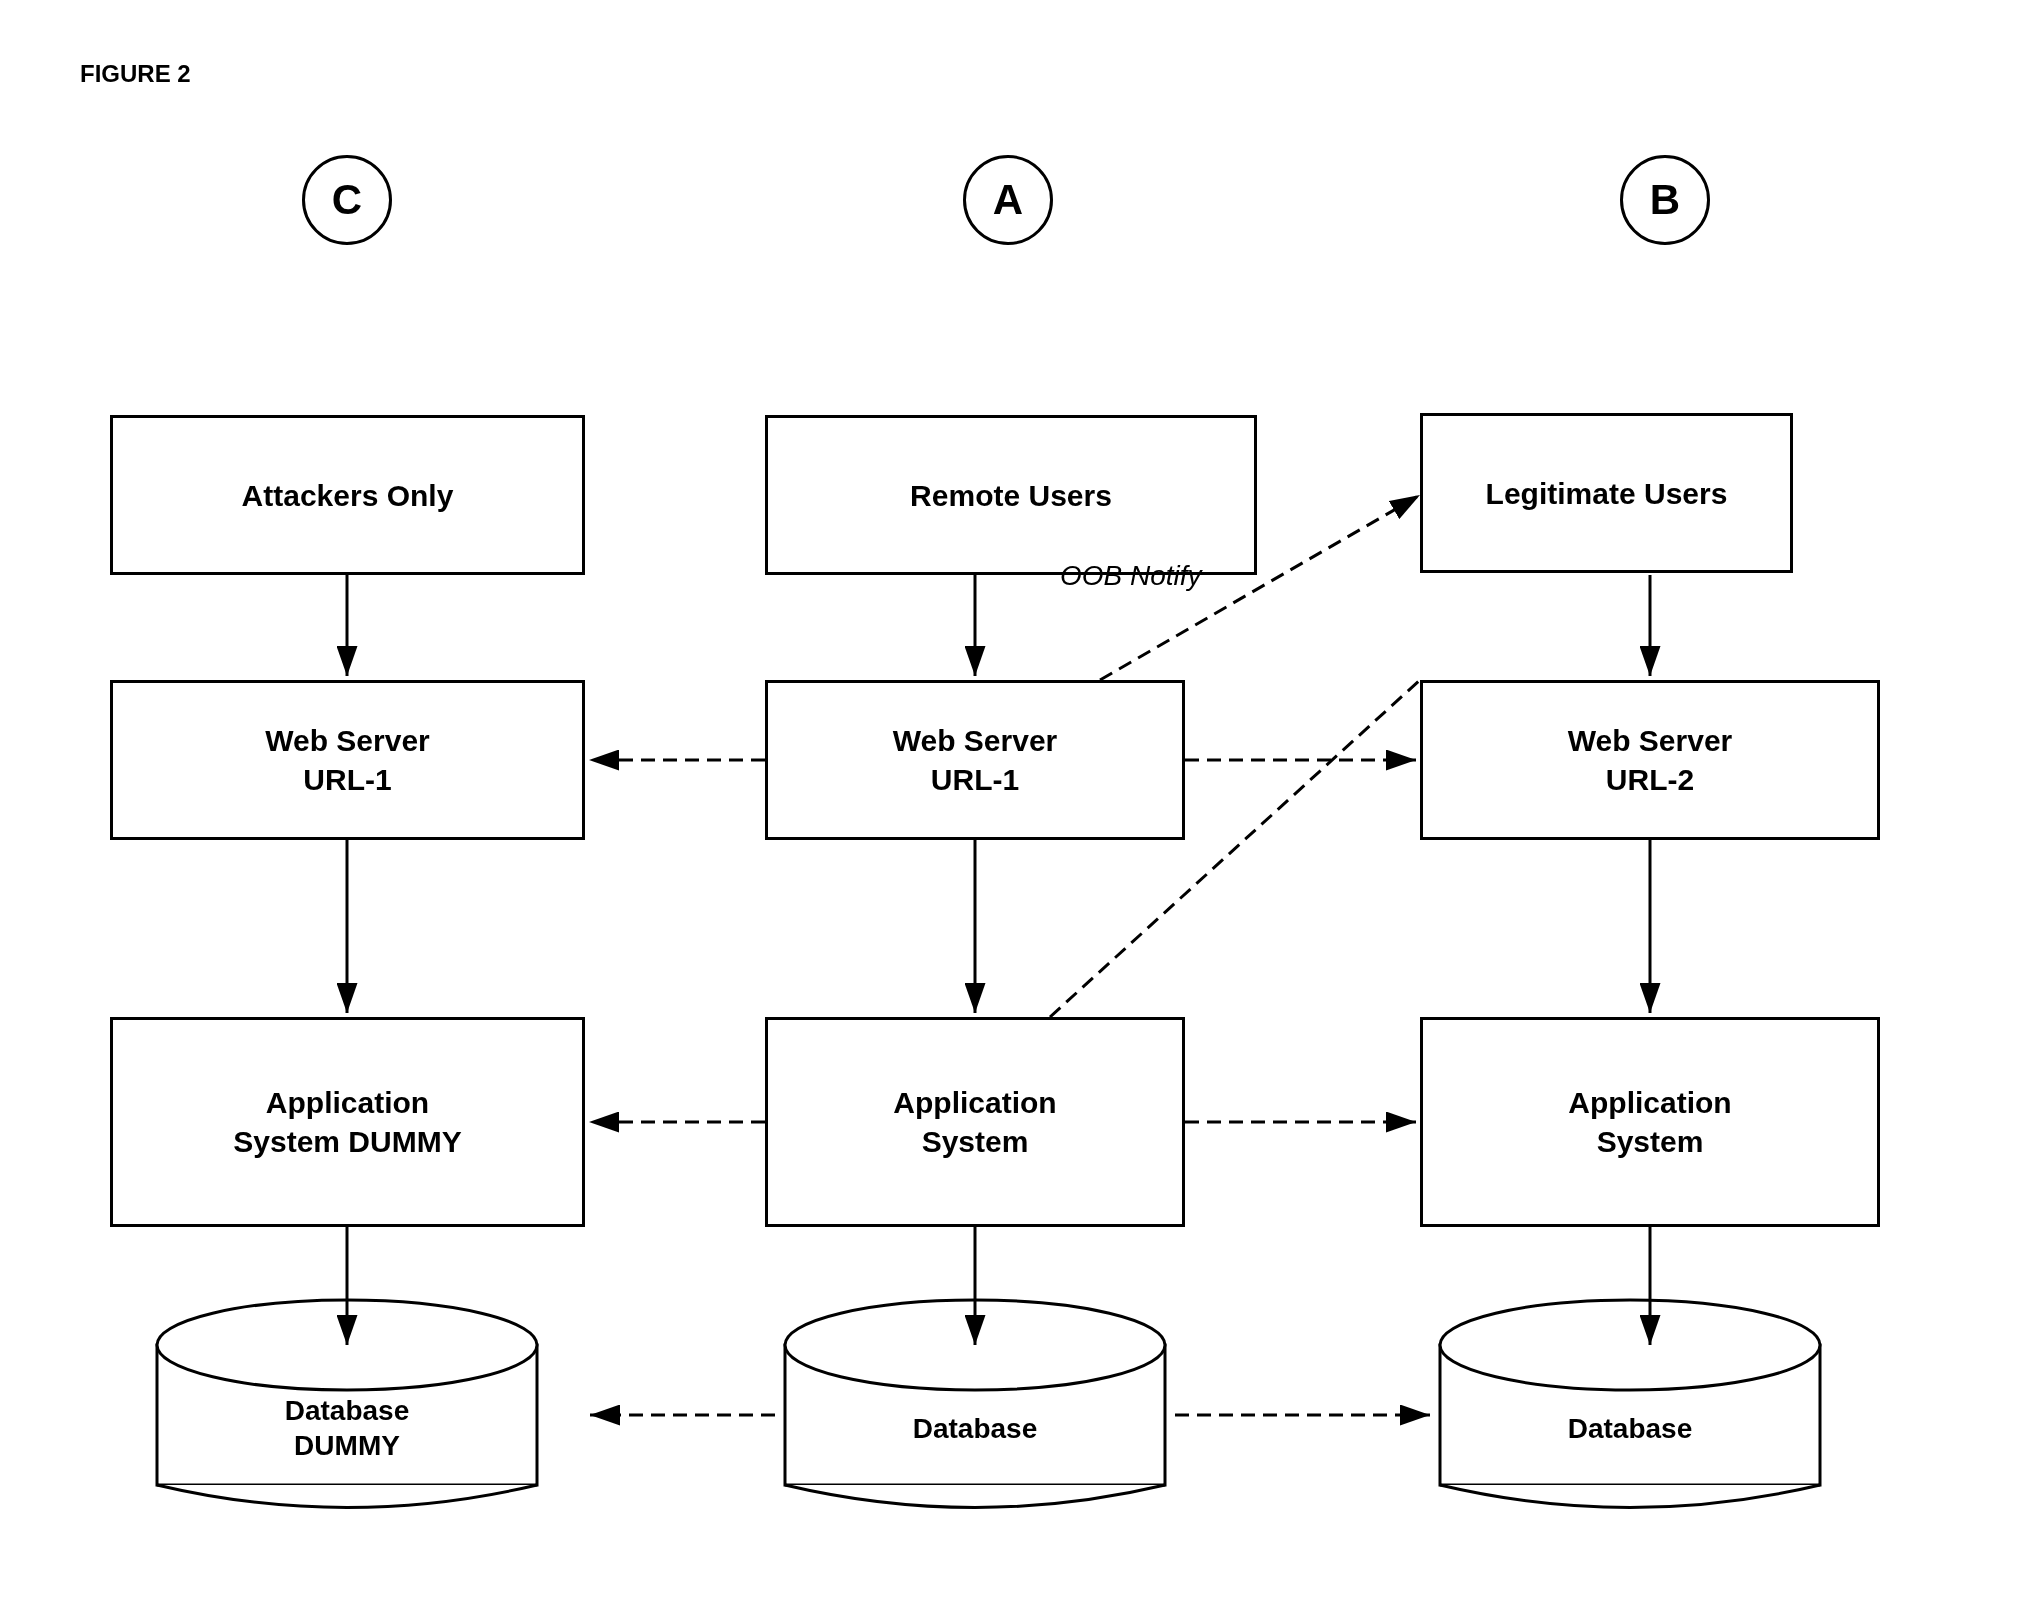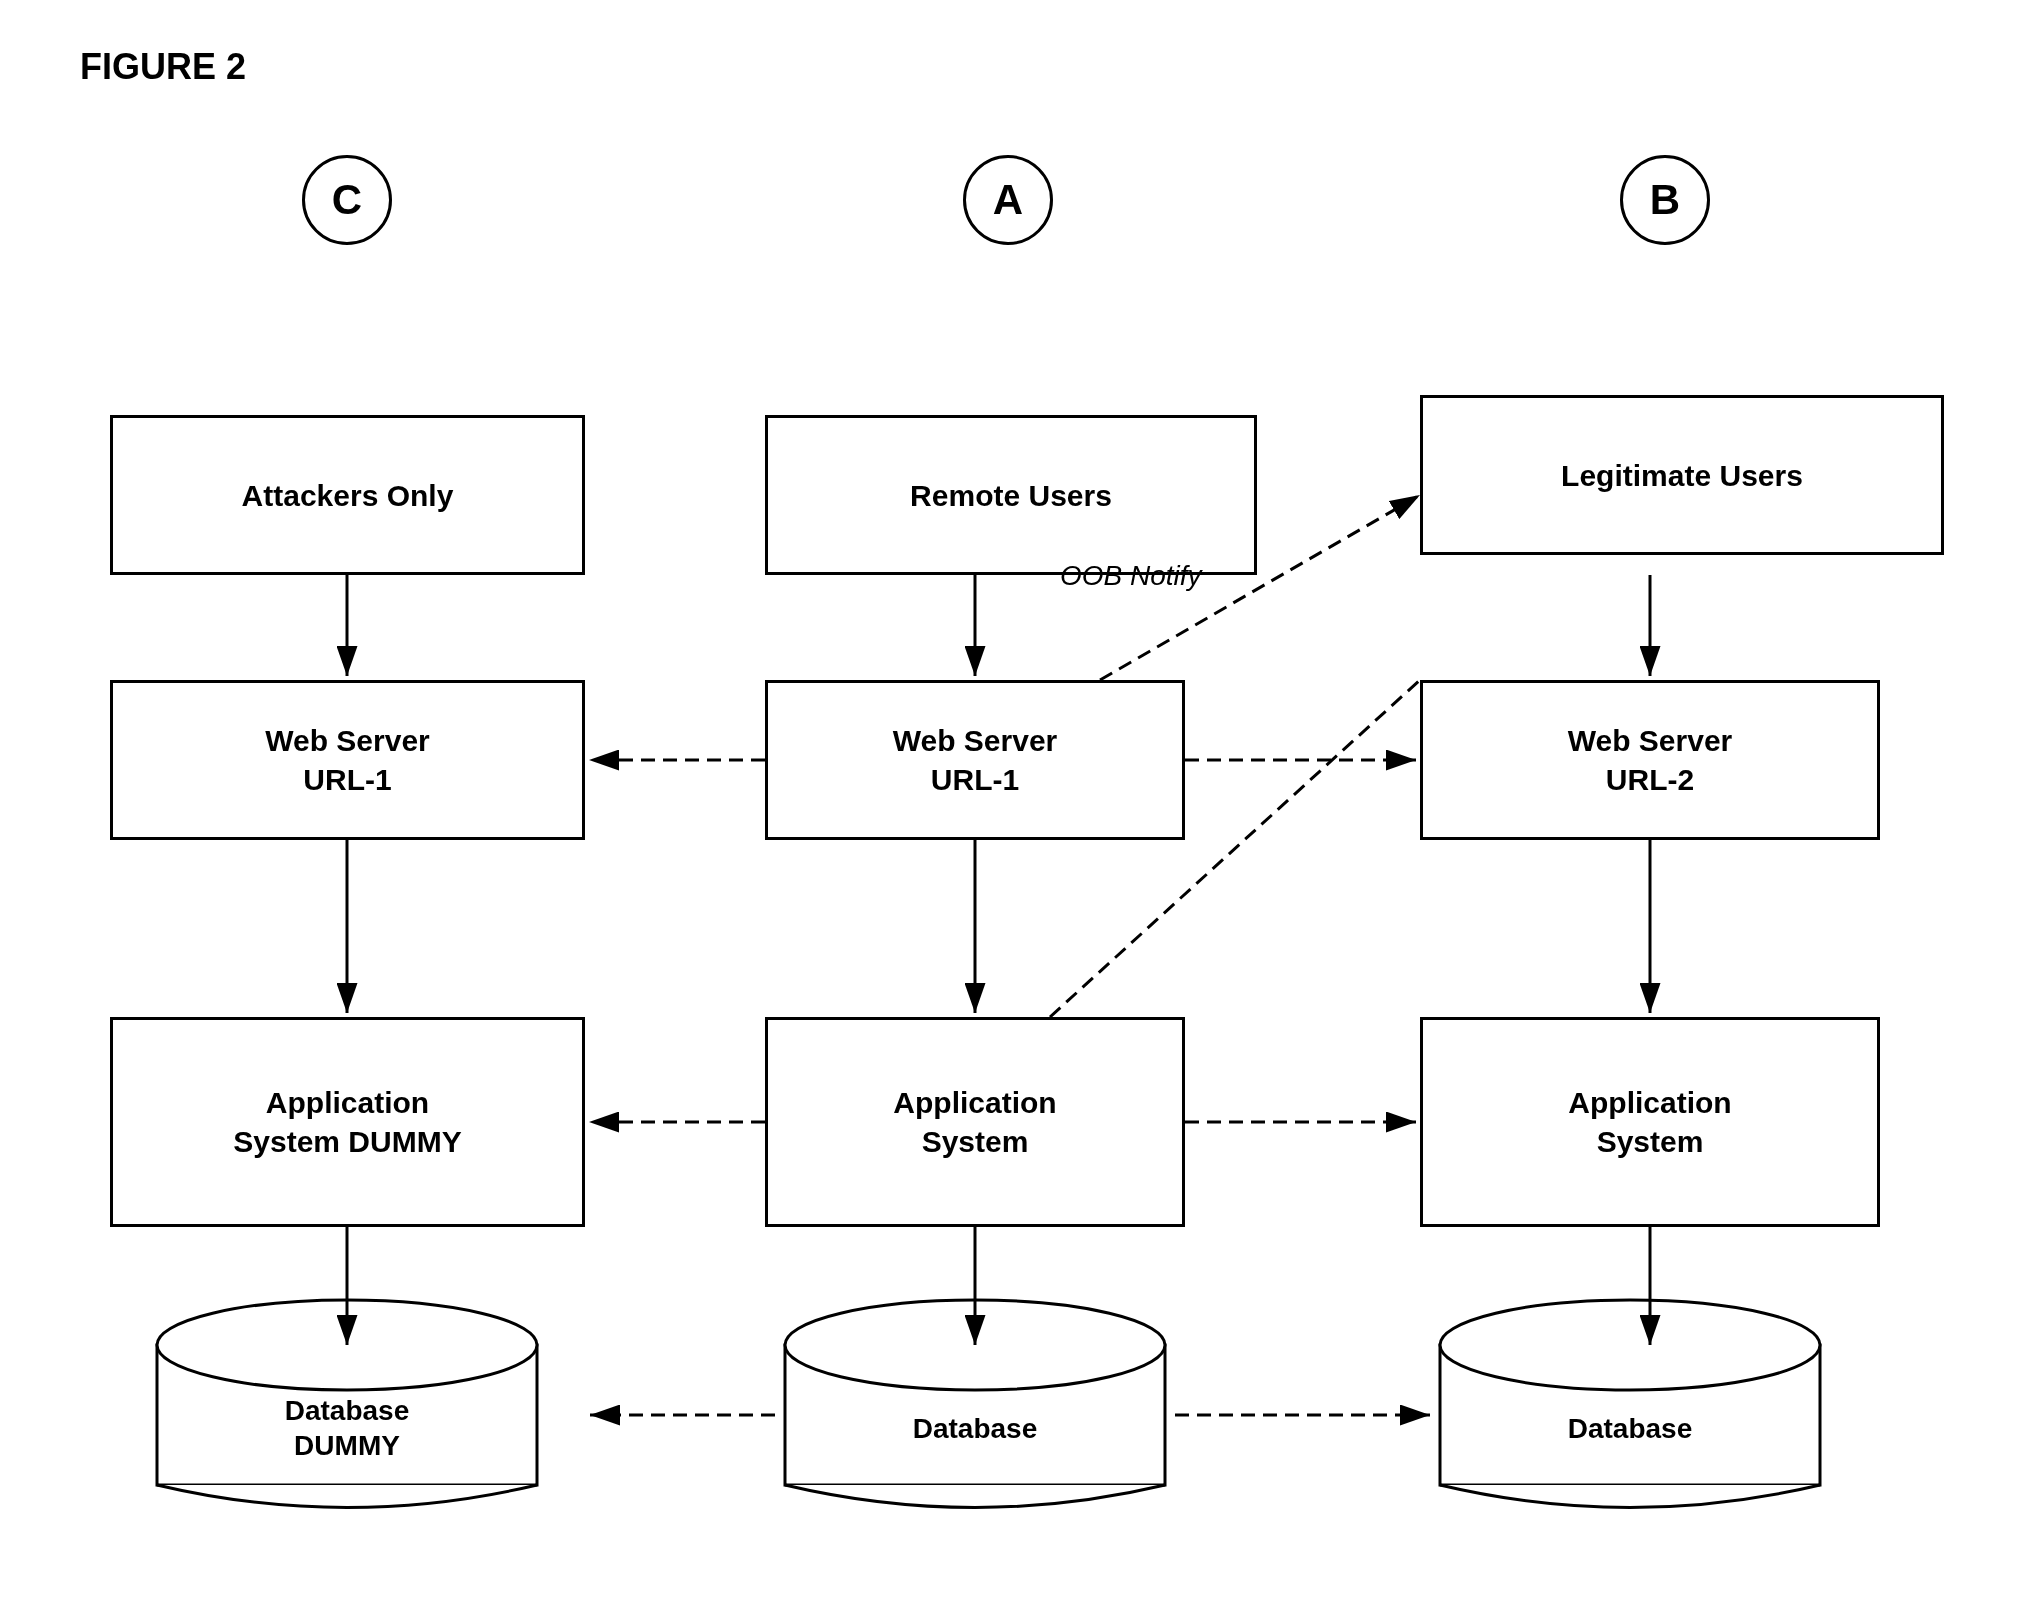--- a/index.html
+++ b/index.html
@@ -7,23 +7,23 @@
       background: #fff;
       font-family: 'Times New Roman', Times, serif;
       width: 2036px;
       height: 1619px;
       position: relative;
       overflow: hidden;
     }
 
     .figure-title {
       position: absolute;
-      top: 46px;
+      top: 60px;
       left: 80px;
-      font-size: 36px;
+      font-size: 24px;
       font-weight: bold;
       font-family: Arial, sans-serif;
     }
 
     
     .circle-label {
       position: absolute;
       width: 90px;
       height: 90px;
       border-radius: 50%;
@@ -97,21 +97,21 @@
 <div class="circle-label" style="left:1620px; top:155px;">
   <span>B</span>
 </div>
 
 <div class="box" style="left:110px; top:415px; width:475px; height:160px;">
   <span>Attackers Only</span>
 </div>
 <div class="box" style="left:765px; top:415px; width:492px; height:160px;">
   <span>Remote Users</span>
 </div>
-<div class="box" style="left:1420px; top:395px; width:524px; height:160px;">
+<div class="box" style="left:1420px; top:413px; width:373px; height:160px;">
   <span>Legitimate Users</span>
 </div>
 
 <div class="box" style="left:110px; top:680px; width:475px; height:160px;">
   <span>Web Server<br>URL-1</span>
 </div>
 <div class="box" style="left:765px; top:680px; width:420px; height:160px;">
   <span>Web Server<br>URL-1</span>
 </div>
 <div class="box" style="left:1420px; top:680px; width:460px; height:160px;">

